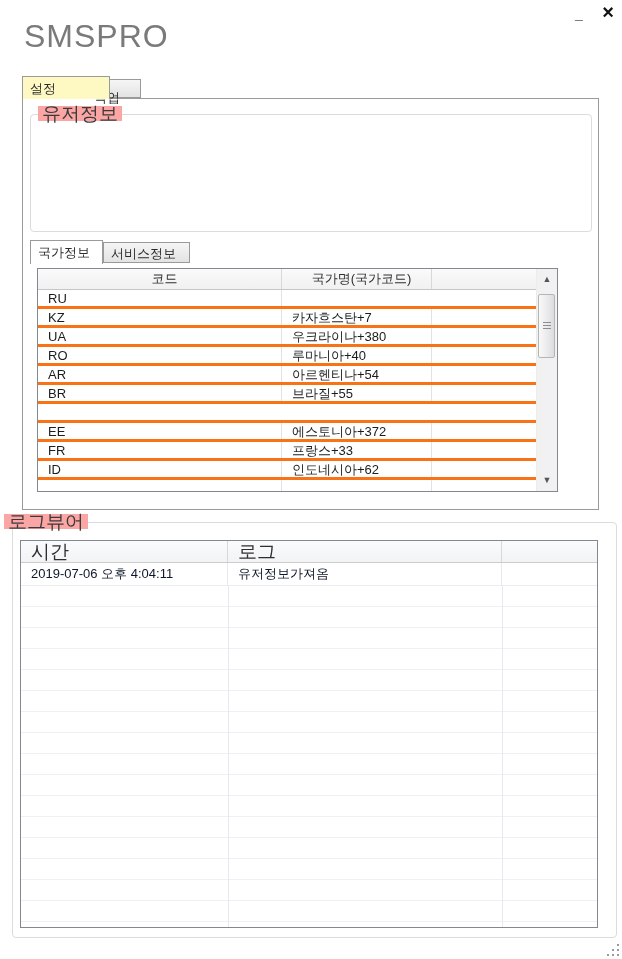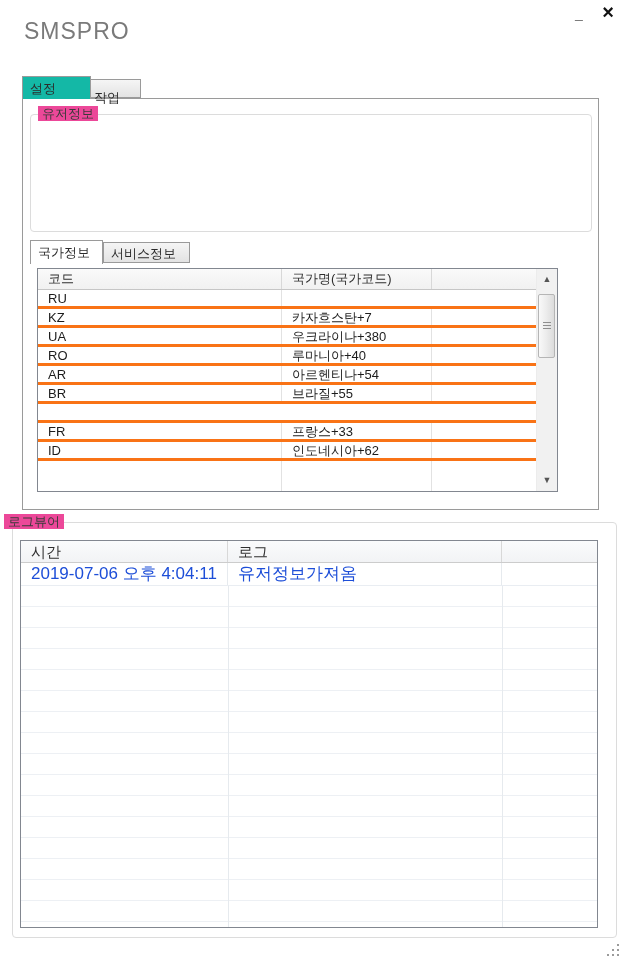--- a/index.html
+++ b/index.html
@@ -4,37 +4,37 @@
 <style>
   html,body{margin:0;padding:0;}
   body{
     width:622px;height:959px;background:#ffffff;overflow:hidden;position:relative;
     font-family:"Liberation Sans","DejaVu Sans",sans-serif;
     -webkit-font-smoothing:antialiased;
   }
   .abs{position:absolute;}
 
   
-  .win-title{left:24px;top:18px;font-size:23px;color:#7a7a7a;letter-spacing:1px;}
+  .win-title{left:24px;top:18px;font-size:32px;color:#7a7a7a;letter-spacing:1px;}
   .btn-min{left:568px;top:0;width:22px;height:24px;display:flex;align-items:flex-end;justify-content:center;
     font-size:14px;font-weight:bold;color:#111;cursor:default;line-height:20px;}
   .btn-close{left:596px;top:0;width:24px;height:24px;display:flex;align-items:center;justify-content:center;
     font-size:20px;font-weight:bold;color:#111;cursor:default;}
 
   
   .tab{box-sizing:border-box;font-size:13px;color:#2b2b2b;padding:3px 0 0 7px;}
-  .tab-settings{left:22px;top:76px;width:69px;height:23px;background:#14b8a6;
+  .tab-settings{left:22px;top:76px;width:88px;height:23px;background:#fef9c3;
     border:1px solid #9a9a9a;border-bottom:none;z-index:3;}
   .tab-work{left:86px;top:79px;width:55px;height:19px;background:linear-gradient(#f5f5f5,#e3e3e3);
     border:1px solid #9a9a9a;z-index:2;padding-top:9px;}
   .main-panel{left:22px;top:98px;width:577px;height:412px;border:1px solid #9a9a9a;background:#fff;box-sizing:border-box;}
 
   
   .groupbox{border:1px solid #dcdcdc;border-radius:4px;box-sizing:border-box;background:#fff;}
-  .group-label{background:#ec4899;padding:0 4px;font-size:13px;color:#3a3a3a;line-height:15px;}
+  .group-label{background:#fca5a5;padding:0 4px;font-size:19px;color:#3a3a3a;line-height:15px;}
 
   .user-group{left:30px;top:114px;width:562px;height:118px;}
   .user-group-label{left:38px;top:106px;}
 
   
   .tab-country{left:30px;top:240px;width:73px;height:24px;background:#fff;
     border:1px solid #9a9a9a;border-bottom:none;z-index:3;}
   .tab-service{left:103px;top:242px;width:87px;height:21px;background:linear-gradient(#f5f5f5,#e3e3e3);
     border:1px solid #9a9a9a;z-index:2;padding-top:2px;}
 
@@ -43,21 +43,21 @@
     box-sizing:border-box;background:#fff;display:flex;}
   .cg-content{width:501px;display:flex;flex-direction:column;}
   .cg-header{display:flex;height:21px;background:linear-gradient(#fafafa,#f1f1f1);
     border-bottom:1px solid #c6c6c6;box-sizing:border-box;}
   .cg-header .cell{font-size:13px;color:#2e2e2e;line-height:20px;}
   .cg-row{display:flex;height:19px;border-bottom:3px solid #f97316;box-sizing:border-box;}
   .cell{box-sizing:border-box;padding-left:10px;overflow:hidden;white-space:nowrap;}
   .c1{width:244px;border-right:1px solid #e2e2e2;}
   .c2{width:150px;border-right:1px solid #e2e2e2;}
   .c3{flex:1;}
-  .cg-header .c1,.cg-header .c2{border-right:1px solid #d8d8d8;}
+  .cg-header .c1,.cg-header .c2{border-right:1px solid #d8d8d8;text-align:center;}
   .cg-row .cell{font-size:13px;color:#1c1c1c;line-height:18px;}
   .cg-filler{flex:1;display:flex;}
   .cg-filler .cell{height:100%;}
 
   
   .cg-scrollbar{width:20px;background:#f1f1f1;position:relative;border-left:1px solid #ececec;}
   .sb-arrow{position:absolute;left:0;width:100%;text-align:center;font-size:9px;color:#555;}
   .sb-up{top:5px;}
   .sb-down{bottom:6px;}
   .sb-thumb{position:absolute;left:1px;top:25px;width:17px;height:64px;border:1px solid #b5b5b5;border-radius:2px;
@@ -65,26 +65,26 @@
   .sb-grip{position:absolute;left:4px;top:27px;width:8px;height:1px;background:#8f8f8f;
     box-shadow:0 3px 0 #8f8f8f,0 6px 0 #8f8f8f;}
 
   
   .log-group{left:12px;top:522px;width:605px;height:416px;}
   .log-group-label{left:4px;top:514px;}
   .log-table{left:20px;top:540px;width:578px;height:388px;border:1px solid #828790;
     box-sizing:border-box;background:#fff;overflow:hidden;}
   .lg-header{display:flex;height:22px;background:linear-gradient(#fafbfc,#f2f3f5);
     border-bottom:1px solid #cccccc;box-sizing:border-box;}
-  .lg-header .cell{font-size:15px;color:#2e2e2e;line-height:21px;}
+  .lg-header .cell{font-size:19px;color:#2e2e2e;line-height:21px;}
   .t1{width:207px;border-right:1px solid #d8d8d8;}
   .t2{width:274px;border-right:1px solid #d8d8d8;}
   .t3{flex:1;}
   .lg-row{display:flex;height:23px;border-bottom:1px solid #e9edf2;box-sizing:border-box;}
-  .lg-row .cell{font-size:17px;color:#1d4ed8;line-height:22px;}
+  .lg-row .cell{font-size:13px;color:#0f172a;line-height:22px;}
   .lg-row .t1,.lg-row .t2{border-right:1px solid #e6eaee;}
   .lg-empty{flex:1;height:343px;position:relative;
     background:repeating-linear-gradient(to bottom,#ffffff 0,#ffffff 20px,#edf0f4 20px,#edf0f4 21px);}
   .v-sep{position:absolute;top:0;bottom:0;width:1px;background:#e6eaee;}
 
   
   .watermark{left:253px;top:840px;font-size:48px;line-height:56px;font-weight:bold;
     color:#000;letter-spacing:2px;z-index:20;white-space:nowrap;}
 
   
@@ -148,20 +148,25 @@
     </div>
     <div class="cg-row">
       <div class="cell c1">BR</div>
       <div class="cell c2">브라질+55</div>
       <div class="cell c3"></div>
     </div>
     <div class="cg-row">
       <div class="cell c3"></div>
     </div>
     <div class="cg-row">
+      <div class="cell c1">EE</div>
+      <div class="cell c2">에스토니아+372</div>
+      <div class="cell c3"></div>
+    </div>
+    <div class="cg-row">
       <div class="cell c1">FR</div>
       <div class="cell c2">프랑스+33</div>
       <div class="cell c3"></div>
     </div>
     <div class="cg-row">
       <div class="cell c1">ID</div>
       <div class="cell c2">인도네시아+62</div>
       <div class="cell c3"></div>
     </div>
     <div class="cg-filler">

